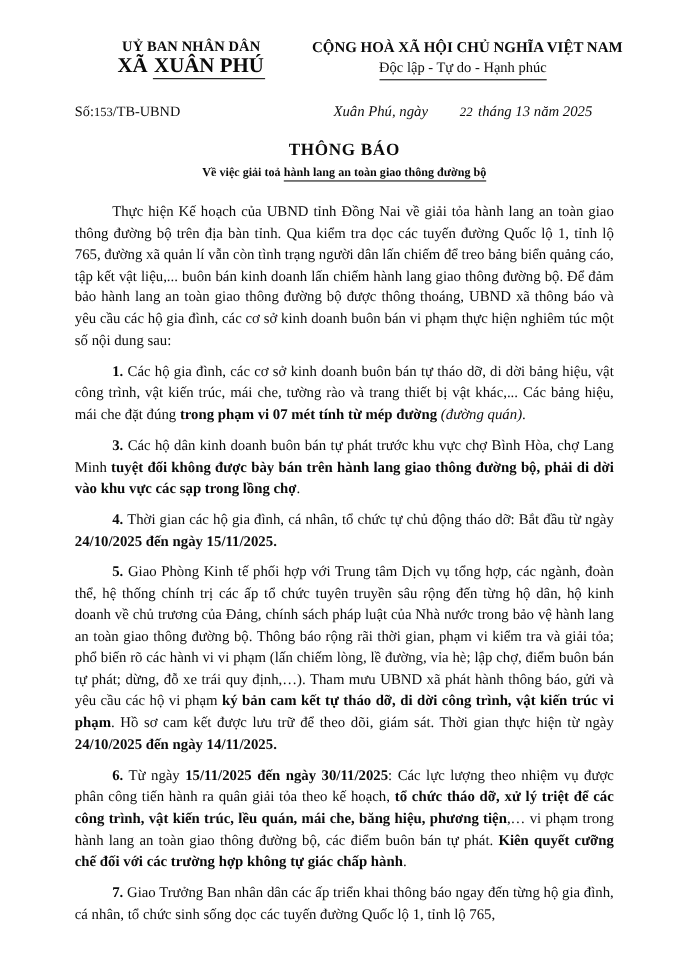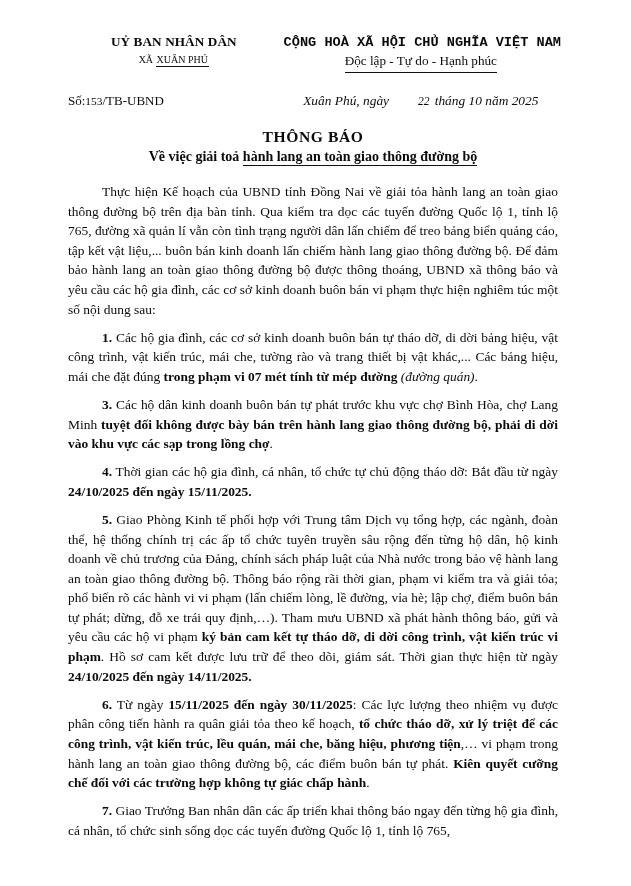--- a/index.html
+++ b/index.html
@@ -40,35 +40,34 @@
     text-align: center;
   }
   .org-name {
     font-size: 13.2px;
     font-weight: bold;
     letter-spacing: .1px;
     line-height: 16.5px;
     white-space: nowrap;
   }
   .org-unit {
-    font-size: 10px;
-    font-weight: normal;
+    font-size: 19px;
+    font-weight: bold;
     line-height: 17px;
     white-space: nowrap;
   }
   .org-unit .ul {
     border-bottom: 1.1px solid #111;
     padding: 0 1px 1px 1px;
   }
   .nation-name {
     font-size: 13.6px;
     font-weight: bold;
     line-height: 17px;
     white-space: nowrap;
-    font-family: Liberation Mono, monospace;
   }
   .nation-motto {
     font-size: 13.2px;
     font-weight: normal;
     line-height: 18px;
     display: inline-block;
     border-bottom: 1.2px solid #111;
     padding-bottom: 2px;
     margin-top: 1px;
     white-space: nowrap;
@@ -108,21 +107,21 @@
     text-align: center;
     margin-top: 18px;
   }
   .doc-title {
     font-size: 15.6px;
     font-weight: bold;
     letter-spacing: .6px;
     line-height: 19px;
   }
   .doc-subtitle {
-    font-size: 14px;
+    font-size: 11px;
     font-weight: bold;
     line-height: 18px;
     margin-top: 2px;
   }
   .doc-subtitle .ul2 {
     border-bottom: 1.1px solid #111;
     padding-bottom: 1px;
   }
 
   
@@ -155,21 +154,21 @@
       <div class="org-unit"><span>XÃ </span><span class="ul">XUÂN PHÚ</span></div>
     </div>
     <div class="header-right">
       <div class="nation-name">CỘNG HOÀ XÃ HỘI CHỦ NGHĨA VIỆT NAM</div>
       <div class="nation-motto">Độc lập - Tự do - Hạnh phúc</div>
     </div>
   </div>
 
   <div class="doc-subheader">
     <div class="sub-left"><span>Số:</span><span class="sp"></span><span class="num">153</span><span class="sp"></span><span>/TB-UBND</span></div>
-    <div class="sub-right"><span>Xuân Phú, ngày</span><span class="sp"></span><span class="daynum">22</span><span class="sp"></span><span>tháng 10 năm 2025</span></div>
+    <div class="sub-right"><span>Xuân Phú, ngày</span><span class="sp"></span><span class="daynum">22</span><span class="sp"></span><span>tháng 13 năm 2025</span></div>
   </div>
 
   <div class="title-block">
     <div class="doc-title">THÔNG BÁO</div>
     <div class="doc-subtitle"><span>Về việc giải toả </span><span class="ul2">hành lang an toàn giao thông đường bộ</span></div>
   </div>
 
   <div class="body-block">
 
     <p class="para"><span>Thực hiện Kế hoạch của UBND tỉnh Đồng Nai về giải tỏa hành lang an toàn giao thông đường bộ trên địa bàn tỉnh. Qua kiểm tra dọc các tuyến đường Quốc lộ 1, tỉnh lộ 765, đường xã quản lí vẫn còn tình trạng người dân lấn chiếm để treo bảng biển quảng cáo, tập kết vật liệu,... buôn bán kinh doanh lấn chiếm hành lang giao thông đường bộ. Để đảm bảo hành lang an toàn giao thông đường bộ được thông thoáng, UBND xã thông báo và yêu cầu các hộ gia đình, các cơ sở kinh doanh buôn bán vi phạm thực hiện nghiêm túc một số nội dung sau:</span></p>

